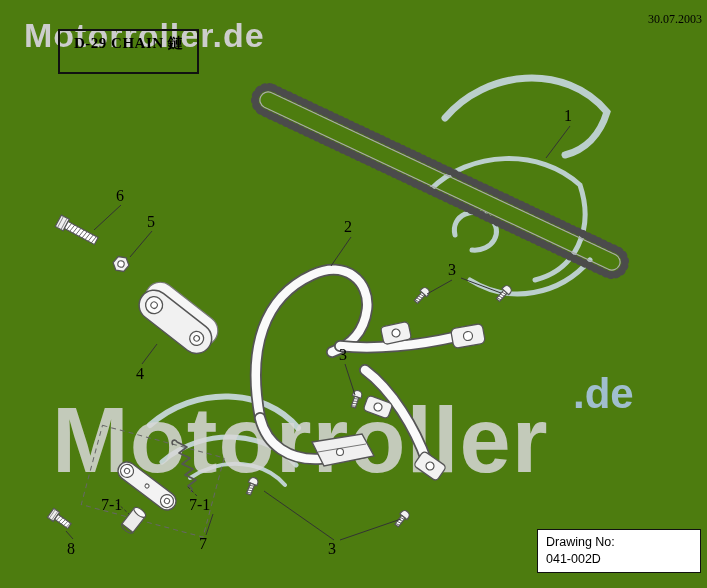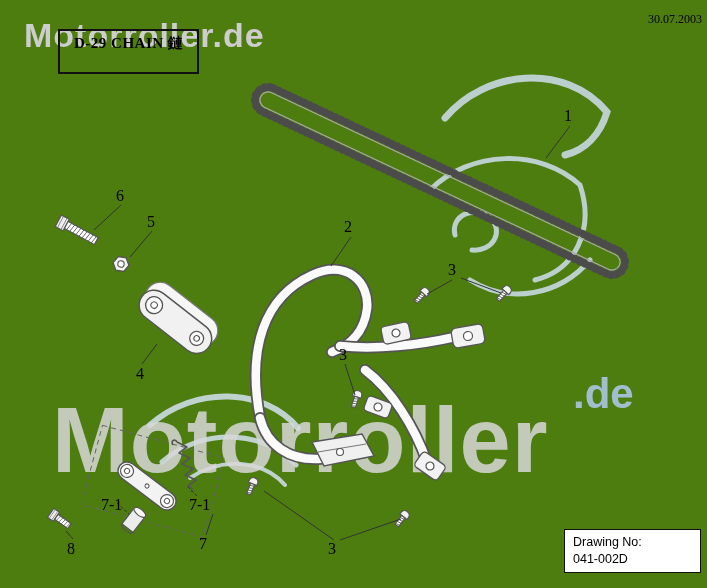--- a/index.html
+++ b/index.html
@@ -53,21 +53,21 @@
   .part-label {
     position: absolute;
     font-size: 16px;
     z-index: 5;
     line-height: 1;
   }
   .dwg-box {
     position: absolute;
     right: 6px;
     bottom: 15px;
-    width: 137px;
+    width: 164px;
     border: 1.5px solid #111;
     padding: 4px 8px;
     font-family: "Liberation Sans", sans-serif;
     font-size: 12.5px;
     line-height: 1.35;
     z-index: 5;
     background: #fff;
   }
 </style>
 </head>

